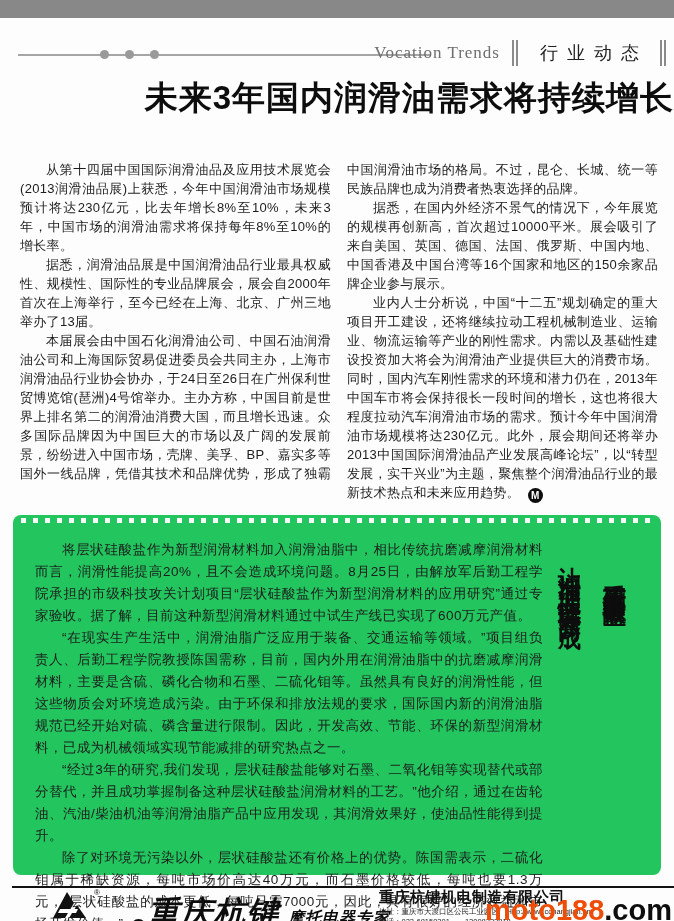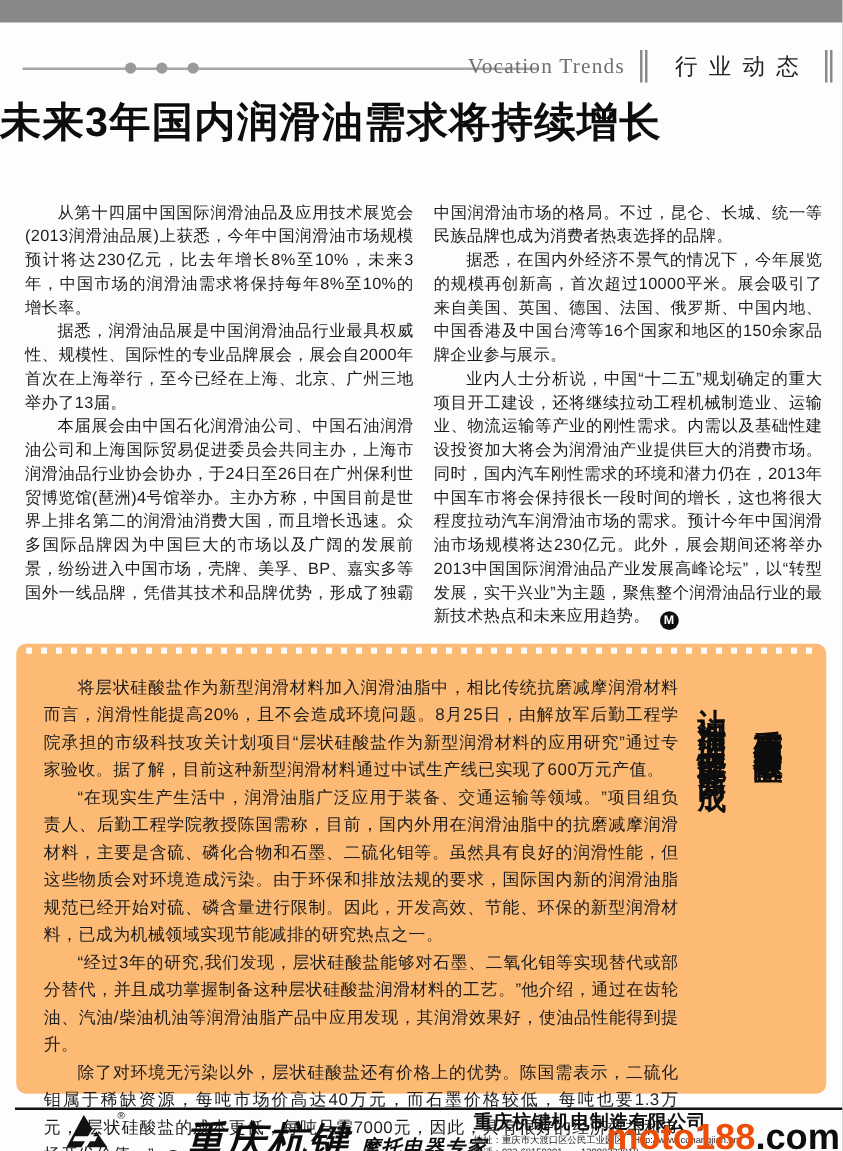--- a/index.html
+++ b/index.html
@@ -13,42 +13,42 @@
   .hdr-rule { position:absolute; left:18px; top:36px; width:412px; height:2px; background:#a6a6a6; }
   .hdr-dot { position:absolute; top:32px; width:9px; height:9px; border-radius:50%; background:#9a9a9a; }
   .hdr-dot.d1{ left:100px; } .hdr-dot.d2{ left:125px; } .hdr-dot.d3{ left:150px; }
   .hdr-right { position:absolute; top:22px; right:8px; display:flex; align-items:center; gap:12px; }
   .hdr-en { font-family:"Liberation Serif","DejaVu Serif",serif; color:#6e6e6e; font-size:17px; letter-spacing:1px; }
   .dbar { display:inline-block; width:6px; height:26px; border-left:2px solid #8a8a8a; border-right:2px solid #8a8a8a; }
   .hdr-cn { font-size:18px; color:#222; letter-spacing:9px; font-weight:500; padding-left:10px; }
 
   
   .a1-title {
-    position:absolute; top:58px; left:0; width:100%; text-align:left;
+    position:absolute; top:58px; left:0; width:100%; text-align:right;
     font-size:33px; font-weight:bold; color:#0d0d0d; letter-spacing:1px;
     font-family:"Liberation Sans","DejaVu Sans",sans-serif;
   }
   .a1-body {
     position:absolute; left:20px; top:142px; width:638px; height:356px;
     column-count:2; column-gap:16px; column-fill:auto;
     font-size:13px; line-height:19px; text-align:justify; color:#1c1c1c;
     letter-spacing:0.3px;
   }
   .a1-body p, .a2-text p { text-indent:2em; }
   .m-mark {
     display:inline-block; width:15px; height:15px; border-radius:50%;
     background:#0d0d0d; color:#fff; font-size:10px; line-height:15px;
     text-align:center; font-weight:bold; margin-left:8px; text-indent:0;
     vertical-align:-2px;
   }
 
   
   .panel {
     position:absolute; left:13px; top:497px; width:648px; height:360px;
-    background:#fdba74; border-radius:8px;
+    background:#22c55e; border-radius:8px;
   }
   .perforation {
     position:absolute; top:3px; left:8px; right:8px; height:5px;
     background:repeating-linear-gradient(90deg,#fbfbfb 0 5px,transparent 5px 12px);
   }
   .a2-text {
     position:absolute; left:22px; top:24px; width:508px;
     font-size:13.5px; line-height:22px; text-align:justify; color:#1c1c1c;
     letter-spacing:0.4px;
   }

